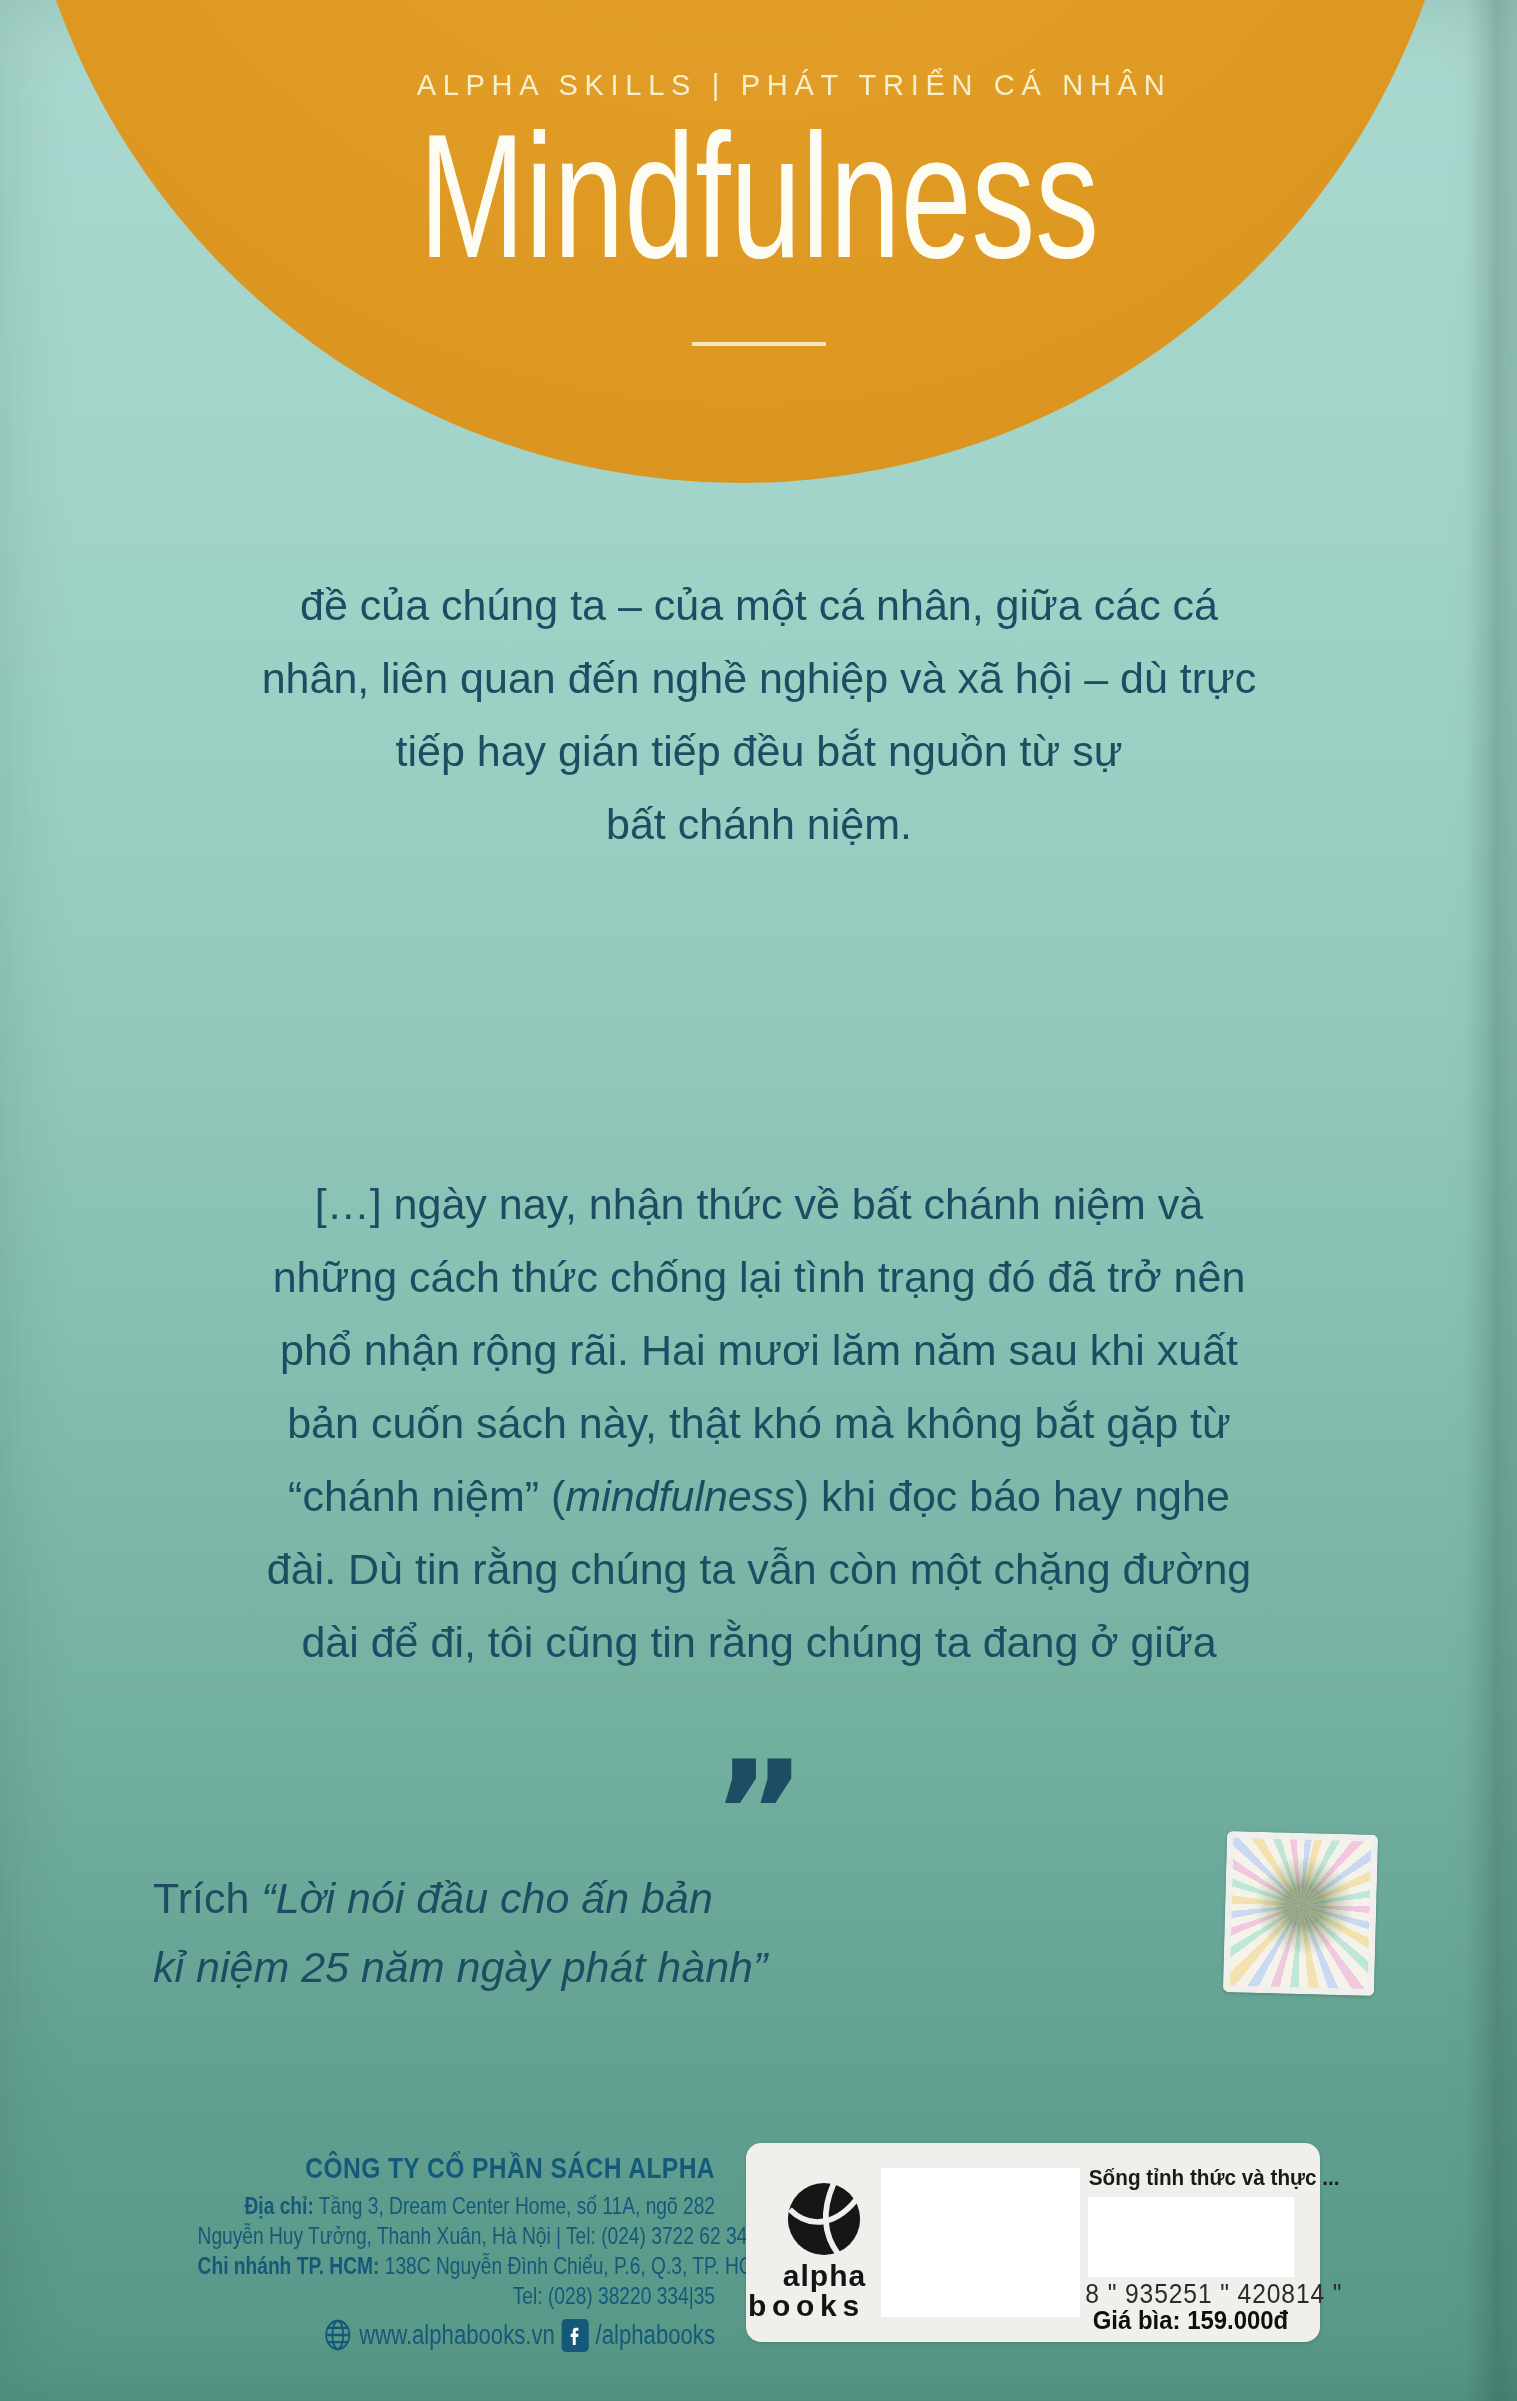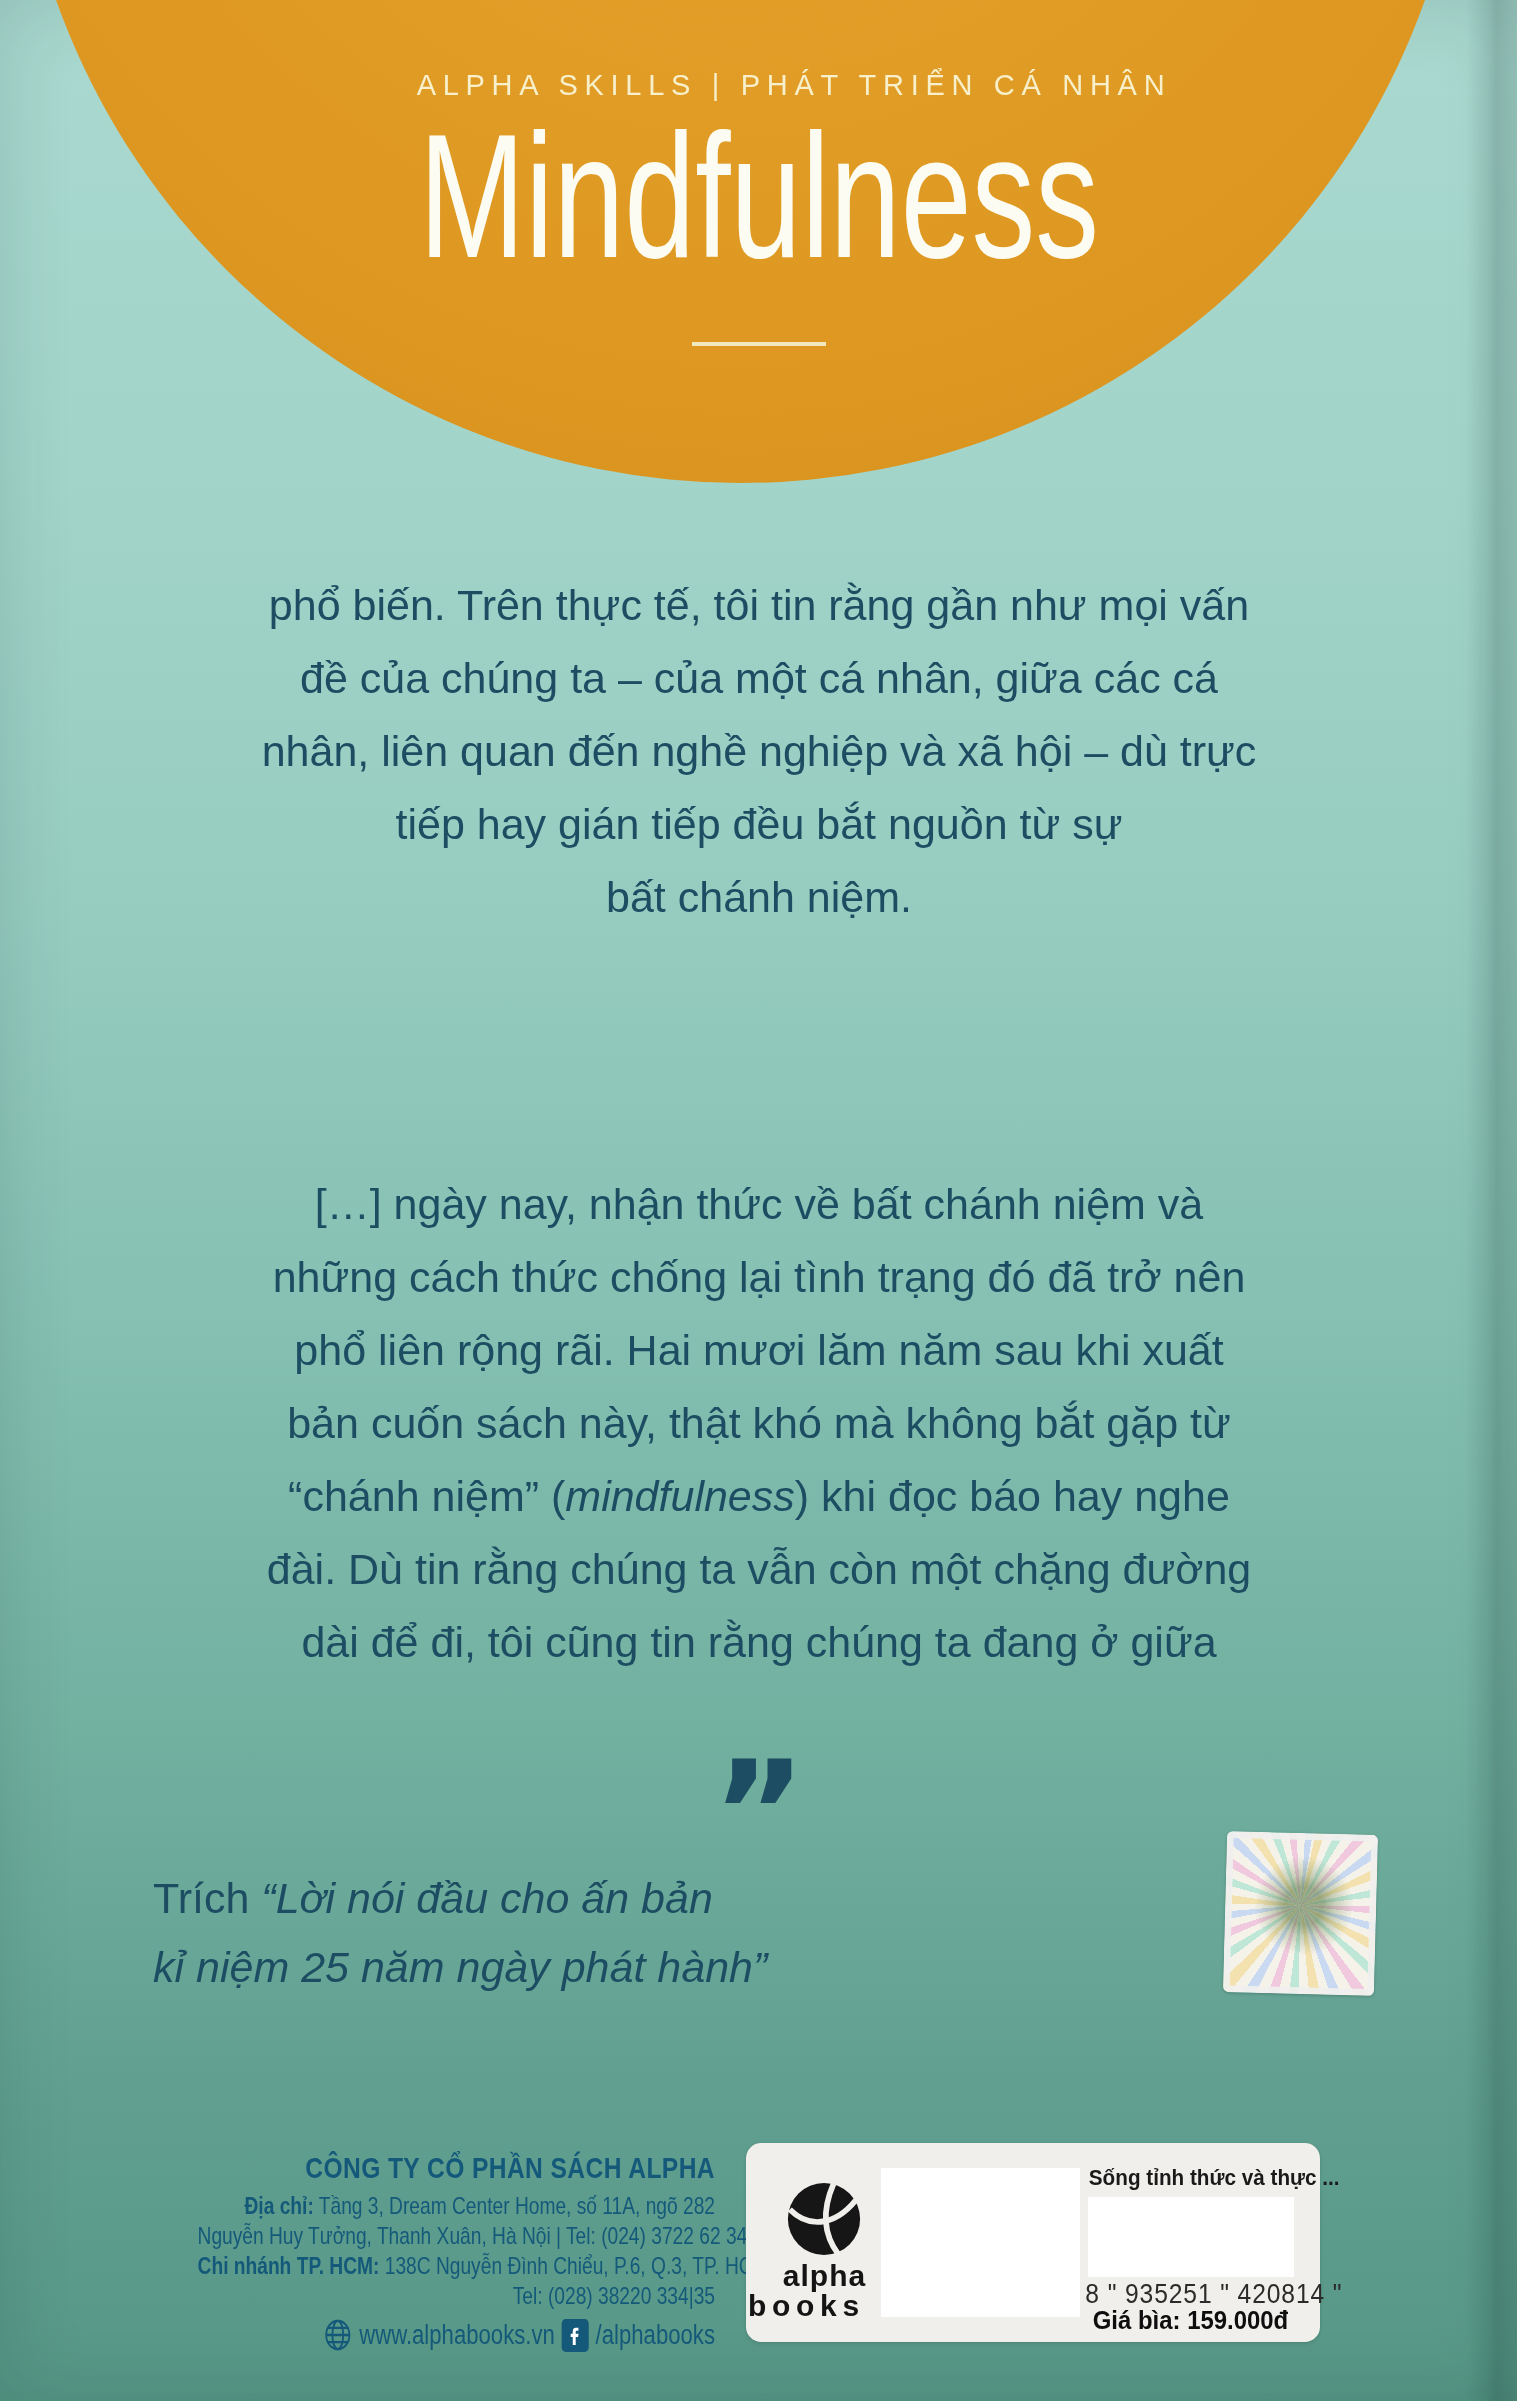--- a/index.html
+++ b/index.html
@@ -93,30 +93,29 @@
 <div class="page">
 
   <div class="sun"></div>
   <div class="fold"></div>
 
   <div class="series">ALPHA SKILLS | PHÁT TRIỂN CÁ NHÂN</div>
   <div class="title">Mindfulness</div>
   <div class="title-underline"></div>
 
   <div class="quote q1">
-      <div class="line"><span>phổ biến. Trên thực tế, tôi tin rằng gần như mọi vấn</span></div>
       <div class="line"><span>đề của chúng ta – của một cá nhân, giữa các cá</span></div>
       <div class="line"><span>nhân, liên quan đến nghề nghiệp và xã hội – dù trực</span></div>
       <div class="line"><span>tiếp hay gián tiếp đều bắt nguồn từ sự</span></div>
       <div class="line"><span>bất chánh niệm.</span></div>
     </div>
   <div class="quote q2">
       <div class="line"><span>[…] ngày nay, nhận thức về bất chánh niệm và</span></div>
       <div class="line"><span>những cách thức chống lại tình trạng đó đã trở nên</span></div>
-      <div class="line"><span>phổ liên rộng rãi. Hai mươi lăm năm sau khi xuất</span></div>
+      <div class="line"><span>phổ nhận rộng rãi. Hai mươi lăm năm sau khi xuất</span></div>
       <div class="line"><span>bản cuốn sách này, thật khó mà không bắt gặp từ</span></div>
       <div class="line"><span>“chánh niệm” (</span><span class="it">mindfulness</span><span>) khi đọc báo hay nghe</span></div>
       <div class="line"><span>đài. Dù tin rằng chúng ta vẫn còn một chặng đường</span></div>
       <div class="line"><span>dài để đi, tôi cũng tin rằng chúng ta đang ở giữa</span></div>
     </div>
 
   <div class="quote-mark">”</div>
   <div class="attribution">
       <div class="line"><span>Trích </span><span class="it">“Lời nói đầu cho ấn bản</span></div>
       <div class="line"><span class="it">kỉ niệm 25 năm ngày phát hành”</span></div>

